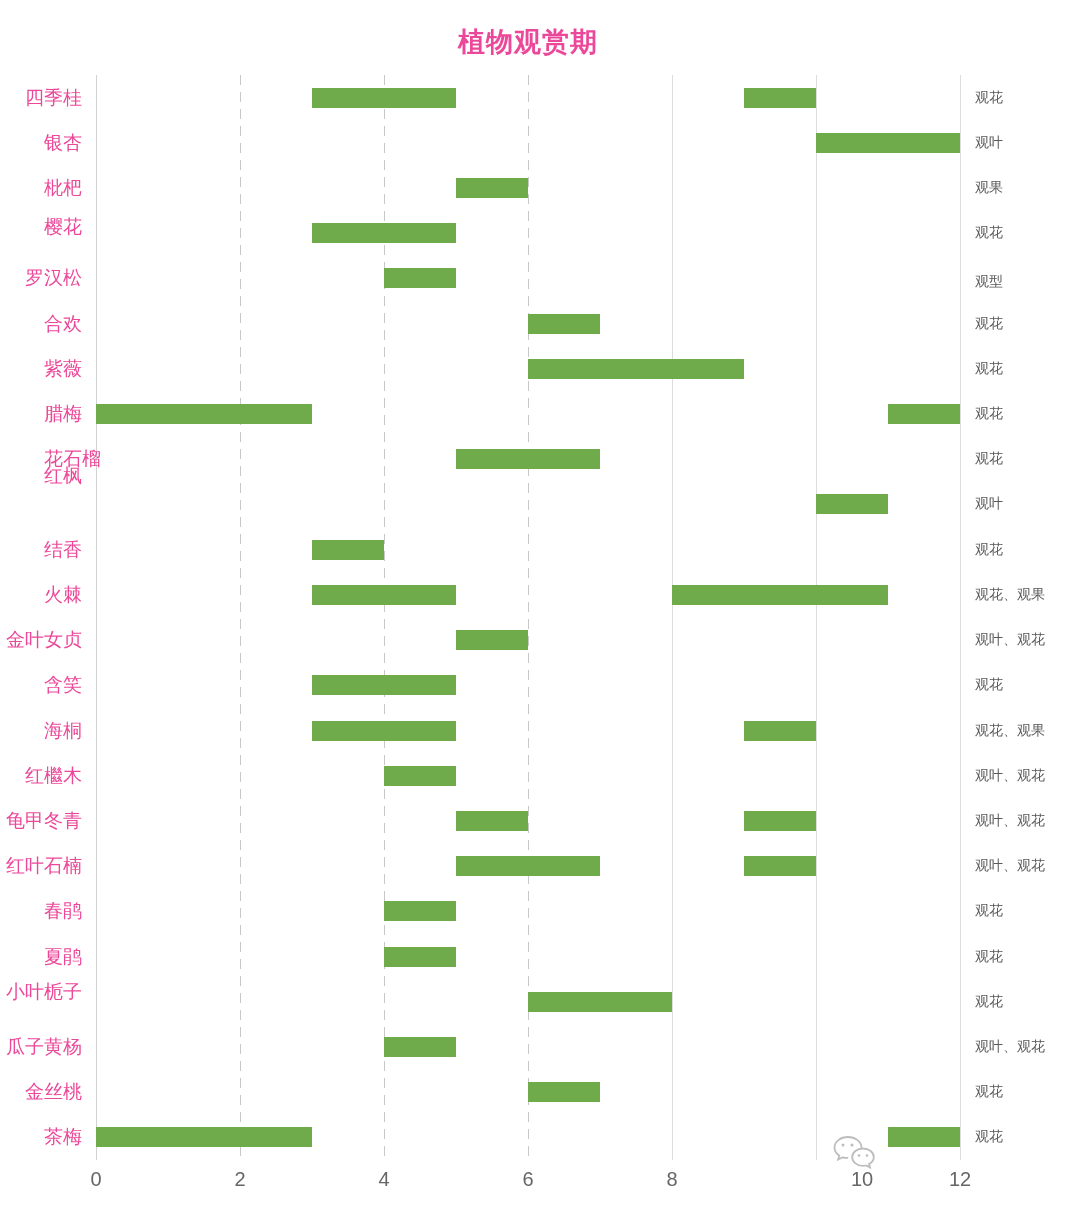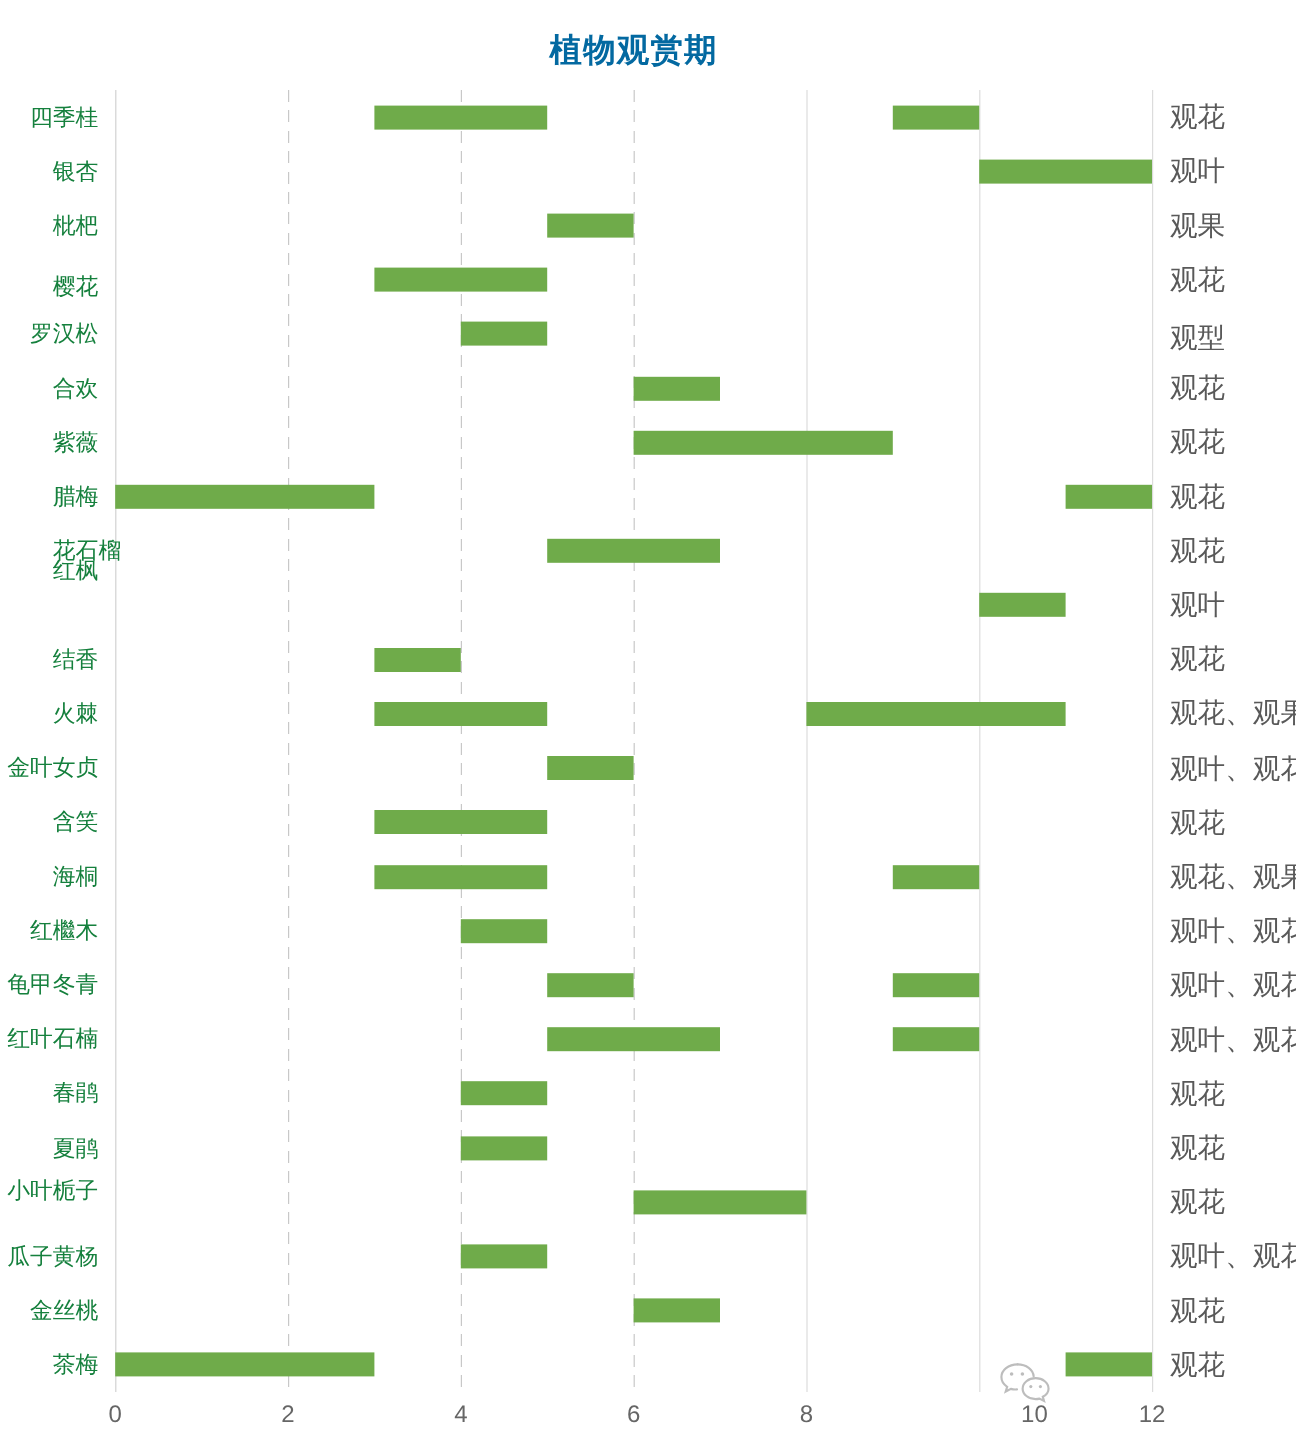--- a/index.html
+++ b/index.html
@@ -6,38 +6,38 @@
   #app{
     position:relative;
     width:1080px;height:1206px;
     background:#ffffff;
     font-family:"Liberation Sans","DejaVu Sans",sans-serif;
     overflow:hidden;
   }
   .chart-title{
     position:absolute;left:0;top:24px;width:1056px;
     text-align:center;
-    font-size:27px;font-weight:600;color:#0369a1;
+    font-size:27px;font-weight:600;color:#ec4899;
     letter-spacing:1px;
   }
   .gridline{position:absolute;width:1px;top:75px;height:1085px;}
   .gridline.solid{background:#dcdcdc;}
   .gridline.axis{background:#d2d2d2;}
   .gridline.dashed{
     background:repeating-linear-gradient(to bottom,#c8c8c8 0px,#c8c8c8 10px,transparent 10px,transparent 17px);
   }
   .row-label{
     position:absolute;left:0;width:82px;
     text-align:right;
-    font-size:19px;color:#15803d;
+    font-size:19px;color:#ec4899;
     display:flex;align-items:center;justify-content:flex-end;
   }
   .type-label{
     position:absolute;left:975px;width:105px;
-    font-size:23px;color:#595959;
+    font-size:14px;color:#595959;
     display:flex;align-items:center;justify-content:flex-start;
     white-space:nowrap;
   }
   .bar{
     position:absolute;height:20px;
     border-radius:0;
   }
   .x-tick{
     position:absolute;top:1168px;
     transform:translateX(-50%);
@@ -67,21 +67,21 @@
       <div class="row-label" style="top: 75px; height: 45.2083px;">四季桂</div>
       <div class="bar" style="left: 312px; width: 144px; top: 87.6042px; background: rgb(111, 171, 74);"></div>
       <div class="bar" style="left: 744px; width: 72px; top: 87.6042px; background: rgb(111, 171, 74);"></div>
       <div class="type-label" style="top: 75px; height: 45.2083px;">观花</div>
       <div class="row-label" style="top: 120.208px; height: 45.2083px;">银杏</div>
       <div class="bar" style="left: 816px; width: 144px; top: 132.812px; background: rgb(111, 171, 74);"></div>
       <div class="type-label" style="top: 120.208px; height: 45.2083px;">观叶</div>
       <div class="row-label" style="top: 165.417px; height: 45.2083px;">枇杷</div>
       <div class="bar" style="left: 456px; width: 72px; top: 178.021px; background: rgb(111, 171, 74);"></div>
       <div class="type-label" style="top: 165.417px; height: 45.2083px;">观果</div>
-      <div class="row-label" style="top: 216px; height: 45.2083px;">樱花</div>
+      <div class="row-label" style="top: 204px; height: 45.2083px;">樱花</div>
       <div class="bar" style="left: 312px; width: 144px; top: 223.229px; background: rgb(111, 171, 74);"></div>
       <div class="type-label" style="top: 210.625px; height: 45.2083px;">观花</div>
       <div class="row-label" style="top: 255.833px; height: 45.2083px;">罗汉松</div>
       <div class="bar" style="left: 384px; width: 72px; top: 268.438px; background: rgb(111, 171, 74);"></div>
       <div class="type-label" style="top: 259px; height: 45.2083px;">观型</div>
       <div class="row-label" style="top: 301.042px; height: 45.2083px;">合欢</div>
       <div class="bar" style="left: 528px; width: 72px; top: 313.646px; background: rgb(111, 171, 74);"></div>
       <div class="type-label" style="top: 301.042px; height: 45.2083px;">观花</div>
       <div class="row-label" style="top: 346.25px; height: 45.2083px;">紫薇</div>
       <div class="bar" style="left: 528px; width: 216px; top: 358.854px; background: rgb(111, 171, 74);"></div>

